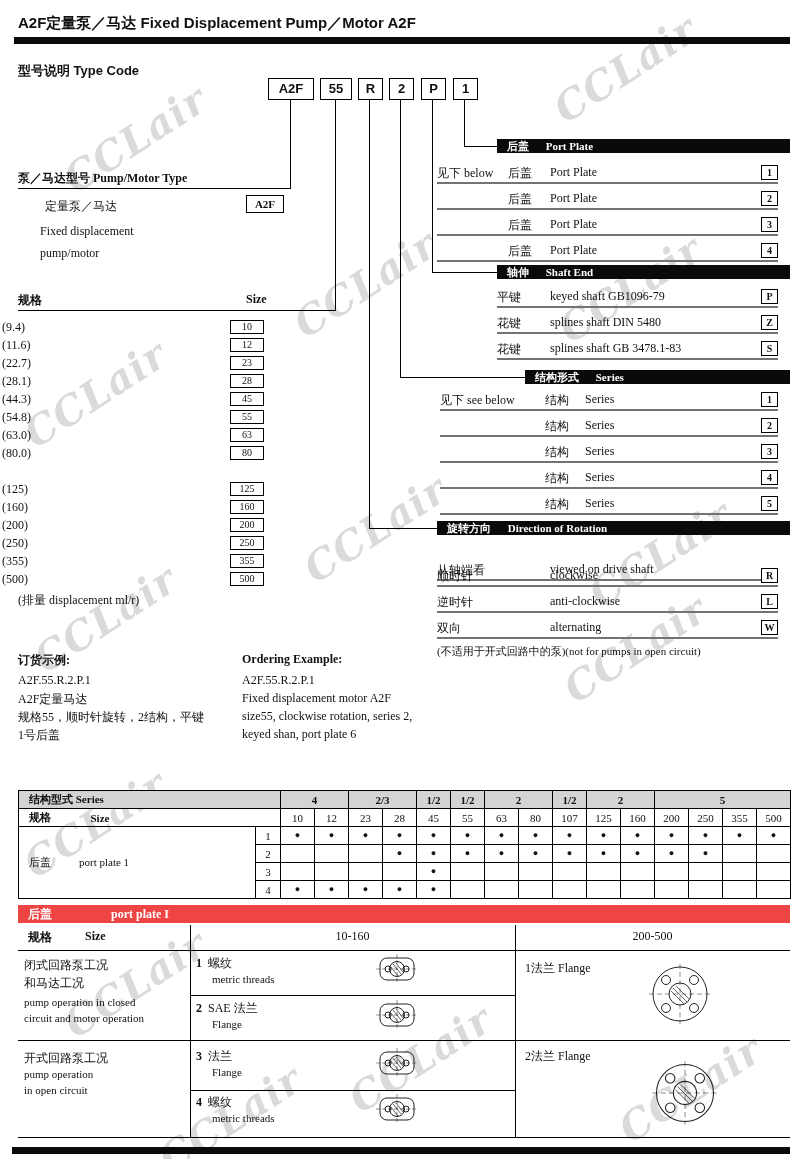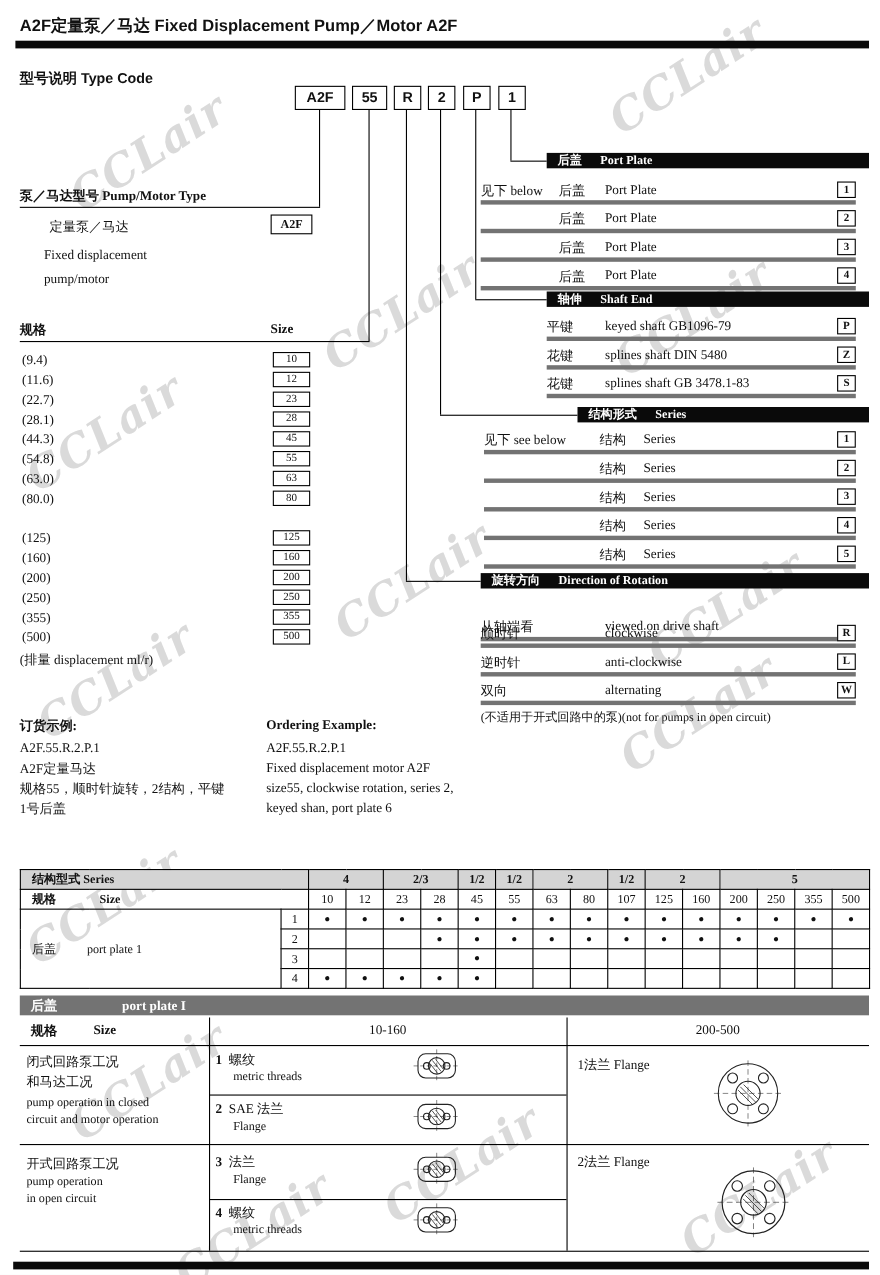--- a/index.html
+++ b/index.html
@@ -39,42 +39,42 @@
 
   
   .bar {
     position:absolute; height:14px; line-height:14px; background:#0a0a0a;
     color:#fff; font-weight:bold; font-size:11px; white-space:nowrap;
   }
   .bar .bcn { margin-left:10px; }
   .bar .ben { margin-left:14px; }
 
   
-  .opt-row { position:absolute; height:17px; border-bottom:4px solid #737373; font-size:12px; }
+  .opt-row { position:absolute; height:17px; border-bottom:2px solid #737373; font-size:12px; }
   .opt-row span { position:absolute; top:0; white-space:nowrap; }
   .opt-row .code {
     right:0; width:15px; height:13px; border:1px solid #000; text-align:center;
     font-size:10px; line-height:13px; font-weight:bold; background:#fff;
   }
   .pp-row { left:437px; width:341px; }
   .pp-row .pre { left:0; }  .pp-row .cn { left:71px; }  .pp-row .en { left:113px; }
   .sh-row { left:497px; width:281px; }
   .sh-row .cn { left:0; }   .sh-row .en { left:53px; }
   .se-row { left:440px; width:338px; }
   .se-row .pre { left:0; }  .se-row .cn { left:105px; } .se-row .en { left:145px; }
   .ro-row { left:437px; width:341px; }
   .ro-row .cn { left:0; }   .ro-row .en { left:113px; }
 
   
   .lbl { position:absolute; white-space:nowrap; }
   .a2f-box {
     position:absolute; left:246px; top:195px; width:36px; height:16px;
     border:1px solid #000; text-align:center; font-size:11px; line-height:16px; font-weight:bold;
   }
-  .size-row { position:absolute; left:20px; width:262px; height:15px; font-size:12px;text-decoration:underline; }
+  .size-row { position:absolute; left:2px; width:262px; height:15px; font-size:12px;text-decoration:underline; }
   .size-row .disp { position:absolute; left:0; top:0; }
   .size-row .sbox {
     position:absolute; left:228px; top:0; width:32px; height:12px;
     border:1px solid #000; font-size:10px; line-height:12px; text-align:center;
   }
 
   
   table.stbl {
     position:absolute; left:18px; top:790px; width:772px;
     border-collapse:collapse; table-layout:fixed; font-size:11px; z-index:2;
@@ -83,21 +83,21 @@
   .stbl td.lab { text-align:left; padding-left:10px; }
   .stbl td.noR { border-right:none; }
   .stbl td.noL { border-left:none; }
   .stbl td.gray { background:#d4d4d4; }
   .stbl .plen { margin-left:28px; }
   .stbl td.dot { font-size:9px; line-height:17px; }
 
   
   .bar2 {
     position:absolute; left:18px; top:905px; width:772px; height:18px;
-    background:#737373; color:#fff; font-weight:bold; font-size:12px; line-height:18px; z-index:2;
+    background:#ef4444; color:#fff; font-weight:bold; font-size:12px; line-height:18px; z-index:2;
   }
   .bar2 .bcn { margin-left:10px; }
   .bar2 .ben { margin-left:56px; }
   .rownum { font-weight:bold; margin-right:6px; }
   .smalltxt { font-size:11px; }
   .centercol { position:absolute; text-align:center; }
 
   .footer-bar { position:absolute; left:12px; top:1147px; width:778px; height:7px; background:#0a0a0a; }
 </style>
 </head>

